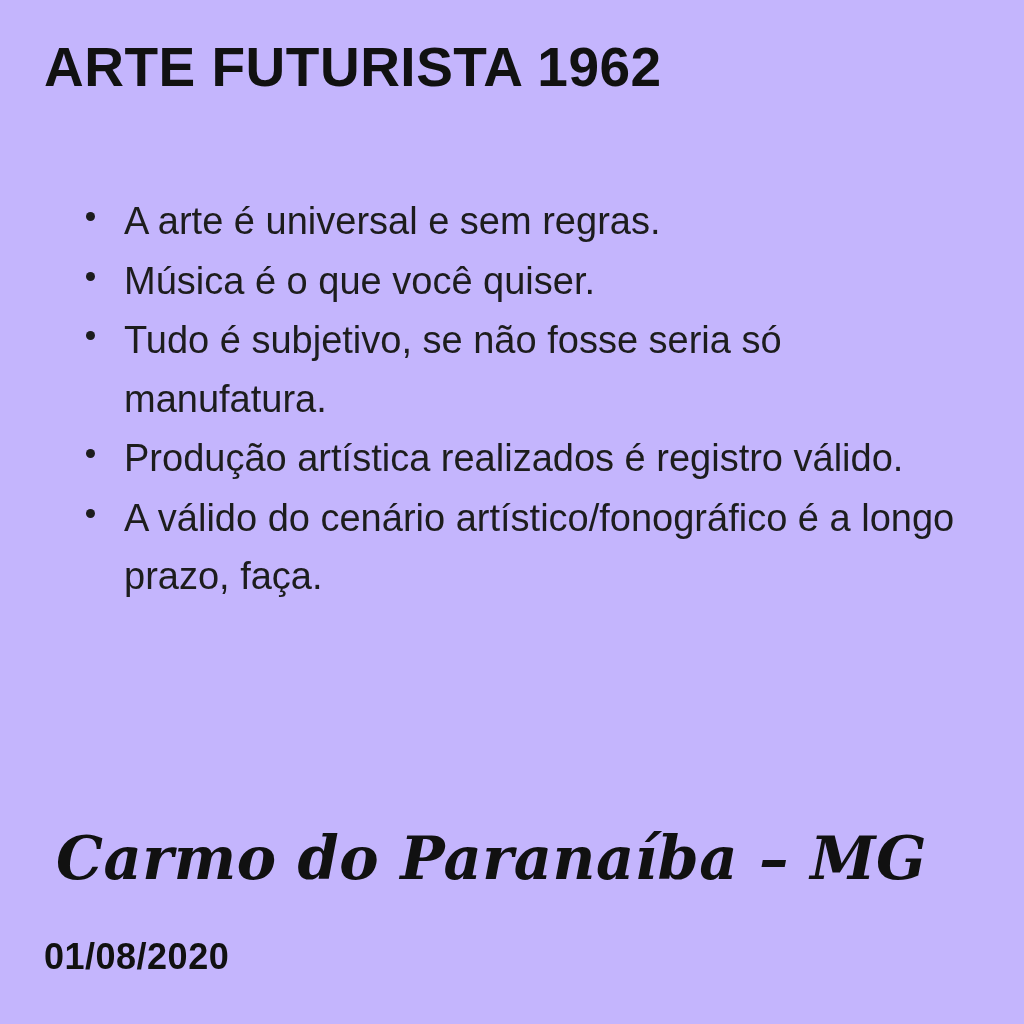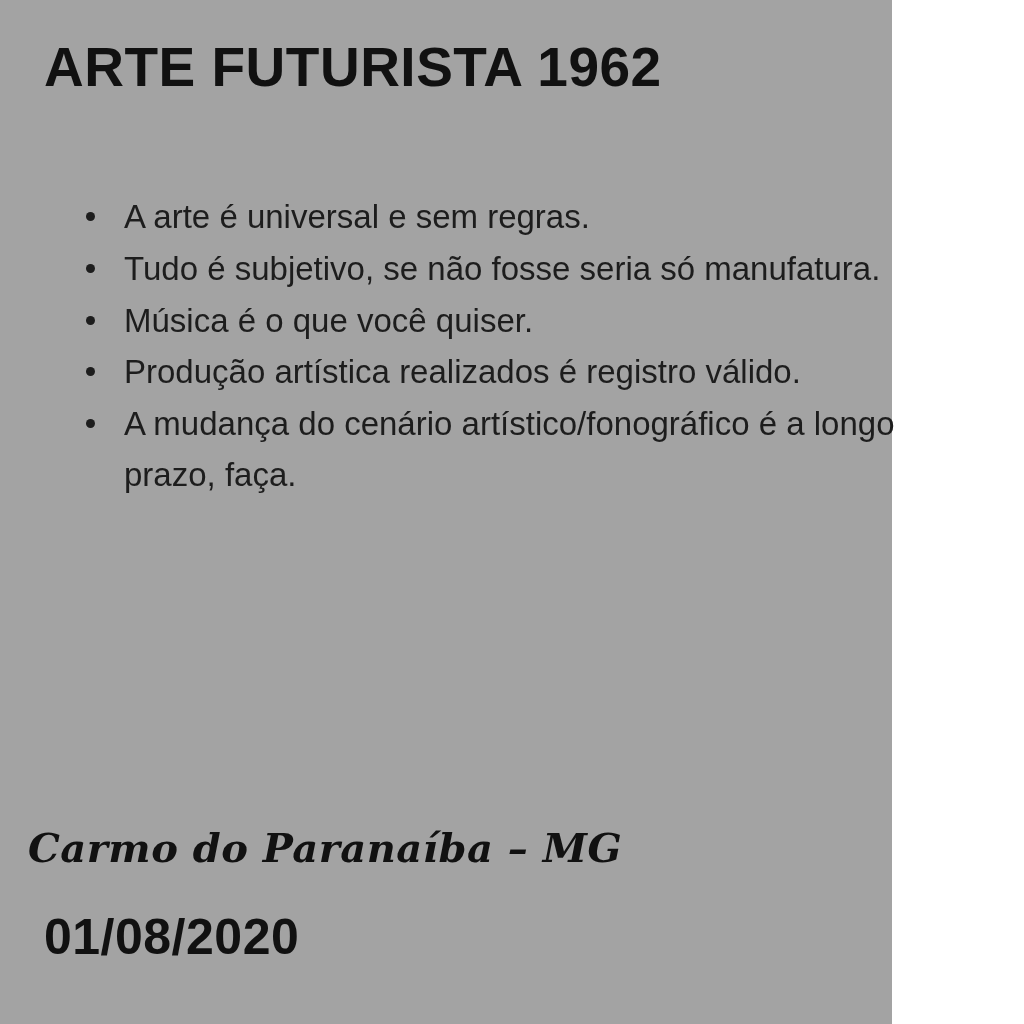--- a/index.html
+++ b/index.html
@@ -9,24 +9,24 @@
   body {
     width: 1024px;
     height: 1024px;
     background: #ffffff;
     font-family: "Liberation Sans", sans-serif;
     color: #1a1a1a;
     overflow: hidden;
   }
   .slide {
     position: relative;
-    width: 892px;
+    width: 1024px;
     height: 1024px;
     box-sizing: border-box;
-    background: #a3a3a3;
+    background: #c4b5fd;
     text-decoration: underline;
   }
   .slide-title {
     position: absolute;
     left: 44px;
     top: 36px;
     font-size: 55px;
     font-weight: bold;
     letter-spacing: 0.5px;
     color: #111111;
@@ -38,71 +38,71 @@
     left: 78px;
     top: 192px;
     width: 900px;
     margin: 0;
     padding: 0;
     list-style: none;
   }
   .bullet-item {
     position: relative;
     padding-left: 46px;
-    font-size: 33px;
+    font-size: 38px;
     line-height: 1.54;
     color: #1d1d1d;
     margin-bottom: 1px;
   }
   .bullet-item::before {
     content: "";
     position: absolute;
     left: 8px;
     top: 20px;
     width: 9px;
     height: 9px;
     background: #1d1d1d;
     border-radius: 50%;
   }
   .place-line {
     position: absolute;
-    left: 28px;
+    left: 56px;
     top: 824px;
     font-family: "DejaVu Serif", serif;
     font-style: italic;
     font-weight: bold;
-    font-size: 40px;
+    font-size: 59px;
     letter-spacing: 0.5px;
     color: #111111;
     white-space: nowrap;
     text-align: center;
   }
   .date-line {
     position: absolute;
     left: 44px;
-    top: 908px;
-    font-size: 50px;
+    top: 936px;
+    font-size: 36px;
     font-weight: bold;
     color: #111111;
     letter-spacing: 0.5px;
     white-space: nowrap;
   }
 </style>
 </head>
 <body>
 
 <div class="slide">
 
   <div class="slide-title">ARTE FUTURISTA 1962</div>
 
   <ul class="bullet-list">
     <li class="bullet-item">A arte é universal e sem regras.</li>
+    <li class="bullet-item">Música é o que você quiser.</li>
     <li class="bullet-item">Tudo é subjetivo, se não fosse seria só manufatura.</li>
-    <li class="bullet-item">Música é o que você quiser.</li>
     <li class="bullet-item">Produção artística realizados é registro válido.</li>
-    <li class="bullet-item">A mudança do cenário artístico/fonográfico é a longo prazo, faça.</li>
+    <li class="bullet-item">A válido do cenário artístico/fonográfico é a longo prazo, faça.</li>
   </ul>
 
   <div class="place-line">Carmo do Paranaíba – MG</div>
 
   <div class="date-line">01/08/2020</div>
 
 </div>
 
 </body></html>

